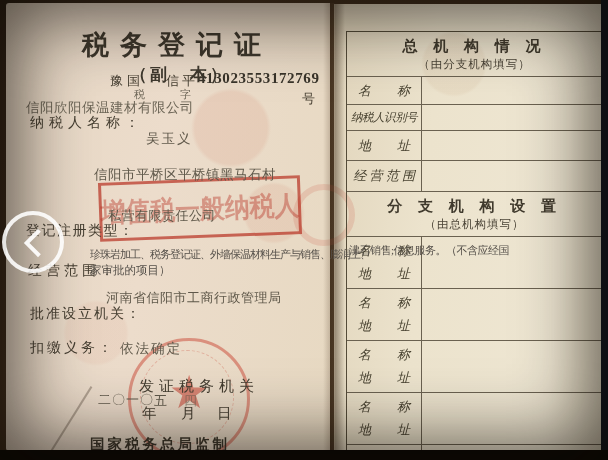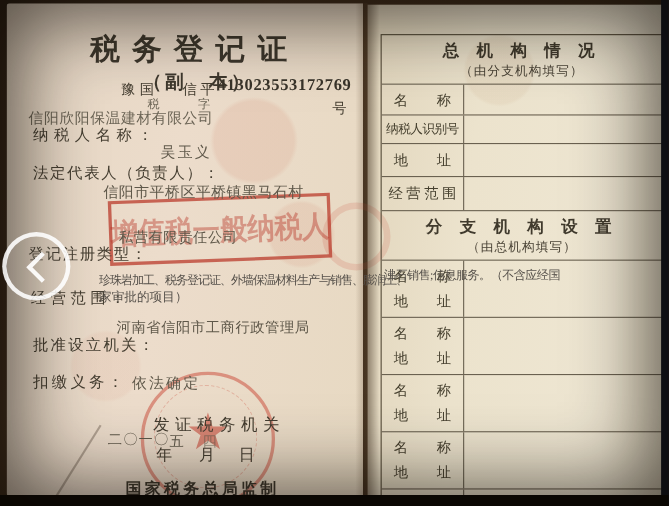--- a/index.html
+++ b/index.html
@@ -53,21 +53,21 @@
   .l-approval{left:24px;top:302px;font-size:14px;letter-spacing:2px;}
   .l-withhold{left:24px;top:336px;font-size:14px;letter-spacing:3px;}
   .v-withhold{left:114px;top:337px;font-size:13.5px;letter-spacing:2px;}
   .l-issuer{left:133px;top:374px;font-size:15px;letter-spacing:5px;color:#443d30;}
   .d-year{left:92px;top:388px;font-size:13px;letter-spacing:1px;}
   .d-month{left:148px;top:389px;font-size:13px;}
   .d-day{left:178px;top:389px;font-size:13px;opacity:.55;}
   .p-year{left:136px;top:401px;font-size:14.5px;color:#453e31;}
   .p-month{left:175px;top:401px;font-size:14.5px;color:#453e31;}
   .p-day{left:211px;top:401px;font-size:14.5px;color:#453e31;}
-  .lp-footer{left:108px;top:432px;font-size:14.5px;font-weight:600;letter-spacing:3px;color:#3f392d;}
+  .lp-footer{left:84px;top:432px;font-size:14.5px;font-weight:600;letter-spacing:3px;color:#3f392d;}
 
   
   .stamp-box{position:absolute;left:93px;top:176px;width:196px;height:53px;border:3px solid rgba(184,52,38,.72);
     transform:rotate(-2.2deg);z-index:7;display:flex;align-items:center;justify-content:center;}
   .stamp-box span{font-size:27px;font-weight:bold;color:rgba(184,52,38,.42);transform:scaleX(.92);letter-spacing:0;white-space:nowrap;}
   .faint-ring{position:absolute;left:287px;top:181px;width:50px;height:50px;border:6px solid rgba(200,80,58,.17);border-radius:50%;z-index:5;}
   .seal{position:absolute;left:122px;top:335px;width:116px;height:116px;border:3px solid rgba(201,70,52,.5);border-radius:50%;z-index:4;}
   .seal .inner-ring{position:absolute;left:9px;top:9px;width:92px;height:92px;border:1px dashed rgba(201,70,52,.28);border-radius:50%;}
   .seal .star{position:absolute;left:0;right:0;top:24px;text-align:center;font-size:46px;color:rgba(198,62,45,.55);font-family:"DejaVu Sans",sans-serif;}
 
@@ -75,21 +75,21 @@
   .crease1{position:absolute;left:58px;top:376px;width:2px;height:100px;background:rgba(70,55,40,.35);transform:rotate(32deg);z-index:9;}
 
   
   .table{position:absolute;left:346px;top:31px;width:255px;border:1.6px solid #544b38;display:flex;flex-direction:column;z-index:7;}
   .trow{display:flex;border-top:1px solid #6a6150;}
   .trow:first-child{border-top:none;}
   .th-cell{width:100%;text-align:center;padding:5px 0 4px;}
   .th-title{display:block;font-size:15px;font-weight:bold;letter-spacing:6px;color:#403a2d;}
   .th-sub{display:block;font-size:11.5px;letter-spacing:1px;color:#4a4336;margin-top:1px;}
   .lcol{width:74px;border-right:1px solid #6a6150;display:flex;align-items:center;justify-content:center;
-    font-size:13px;color:#46402f;text-align:right;}
+    font-size:13px;color:#46402f;text-align:right;font-style:italic;}
   .lcol.small{font-size:11.5px;letter-spacing:-.5px;}
   .vcol{flex:1;}
   .pair .lcol{flex-direction:column;justify-content:center;gap:5px;padding:5px 0;}
   .h27{min-height:27px;} .h25{min-height:25px;} .h29{min-height:29px;} .h30{min-height:30px;} .h41{min-height:41px;}
 
   
   .nav-back{position:absolute;left:2px;top:211px;width:62px;height:62px;border:4px solid rgba(255,255,255,.88);
     border-radius:50%;background:rgba(255,255,255,.04);z-index:50;cursor:pointer;box-sizing:border-box;}
   .nav-back .chev{position:absolute;left:22px;top:18px;width:16px;height:16px;border-left:4px solid rgba(255,255,255,.92);
     border-bottom:4px solid rgba(255,255,255,.92);transform:rotate(45deg);}
@@ -107,21 +107,20 @@
     <span class="t sn-shui">税</span>
     <span class="t sn-office lbl">信平</span>
     <span class="t sn-zi">字</span>
     <span class="t sn-number">413023553172769</span>
     <span class="t sn-suffix lbl">号</span>
 
     <span class="t company v">信阳欣阳保温建材有限公司</span>
     <span class="t l-taxpayer lbl">纳税人名称：</span>
 
     <span class="t v-rep v">吴玉义</span>
-    <span class="t l-rep lbl">法定代表人（负责人）：</span>
 
     <span class="t v-addr v">信阳市平桥区平桥镇黑马石村</span>
 
     <div class="stamp-box">
       <span>增值税一般纳税人</span>
     </div>
     <div class="faint-ring"></div>
 
     <span class="t v-regtype v">私营有限责任公司</span>
     <span class="t l-regtype lbl">登记注册类型：</span>

